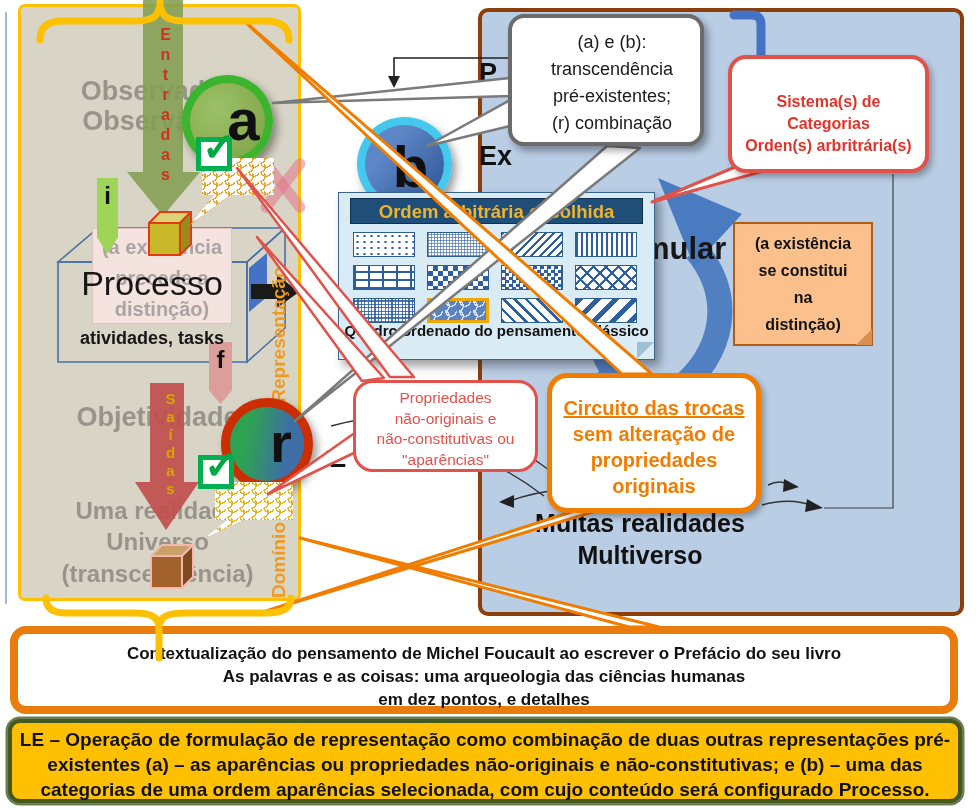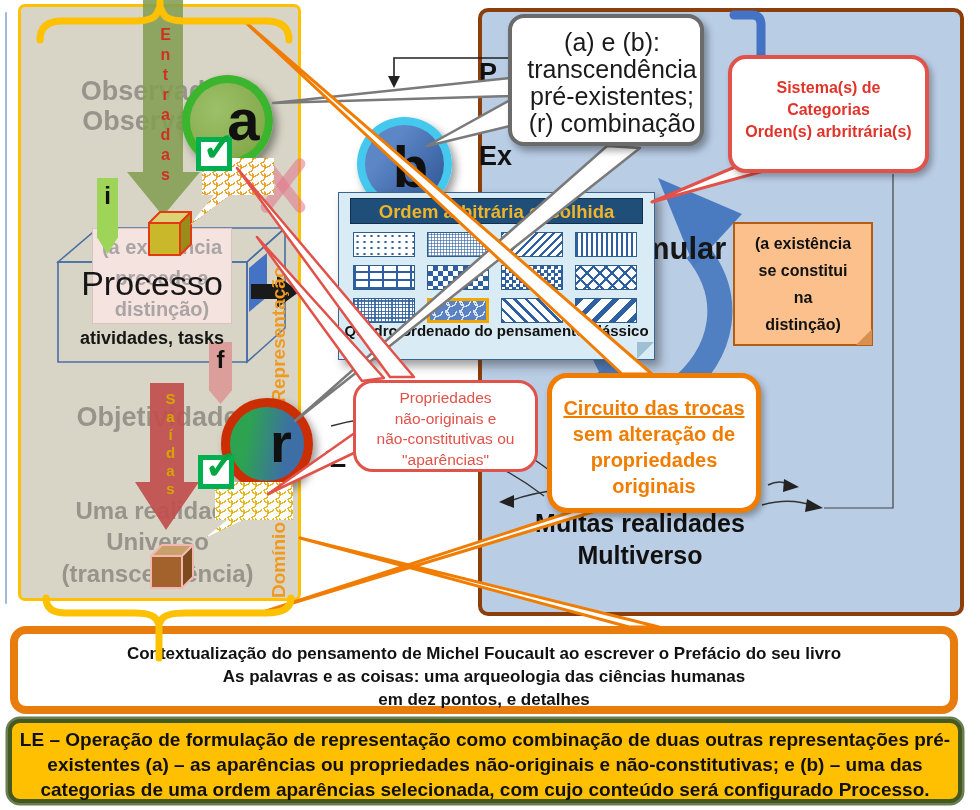--- a/index.html
+++ b/index.html
@@ -70,23 +70,23 @@
   .sw11 { background-image:repeating-linear-gradient(45deg,#2e5fa3 0 2.5px,#fff 2.5px 8px); }
   .sw12 { background-image:repeating-linear-gradient(135deg,#2e5fa3 0 5px,#fff 5px 13px); }
   .fold { width:0; height:0; position:absolute; z-index:6; }
 
   #sticky { left:733px; top:222px; width:140px; height:124px; background:#fbc08c; border:2.5px solid #b35c12;
             z-index:4; text-align:center; font-weight:bold; font-size:16px; line-height:27px; color:#111; padding-top:6px; }
 
   
   .callout { background:#fff; z-index:50; text-align:center; }
   #co-ab { left:508px; top:14px; width:196px; height:132px; border:4px solid #6b6b6b; border-radius:16px;
-           box-shadow:4px 5px 7px rgba(0,0,0,.35); font-size:25px; color:#1a1a1a; line-height:27px; padding-top:11px;padding-left:12px; }
+           box-shadow:4px 5px 7px rgba(0,0,0,.35); font-size:18px; color:#1a1a1a; line-height:27px; padding-top:11px;padding-left:12px; }
   #co-sistema { left:728px; top:55px; width:201px; height:118px; border:4px solid #e0524a; border-radius:18px;
-           box-shadow:3px 4px 6px rgba(0,0,0,.3); color:#e0342a; font-weight:bold; font-size:16px; line-height:22px; padding-top:18px; }
+           box-shadow:3px 4px 6px rgba(0,0,0,.3); color:#e0342a; font-weight:bold; font-size:16px; line-height:22px; padding-top:32px; }
   #co-prop { left:353px; top:380px; width:185px; height:92px; border:3.5px solid #e0524a; border-radius:20px;
            color:#e0524a; font-size:15.5px; line-height:20.5px; padding-top:5px; }
   #co-circ { left:547px; top:373px; width:214px; height:140px; border:5px solid #f07d00; border-radius:20px;
            box-shadow:3px 4px 6px rgba(0,0,0,.3); color:#f07d00; font-weight:bold; font-size:20px; line-height:26px; padding-top:7px; }
   #co-circ .t { text-decoration:underline;margin-top:10px; }
 
   
   #ctx-box { left:10px; top:626px; width:948px; height:88px; background:#fff; border:8px solid #e87d0e;
              border-radius:16px; z-index:20; text-align:center; font-weight:bold; font-size:17px;
              line-height:23px; color:#111; padding-top:8px; }

